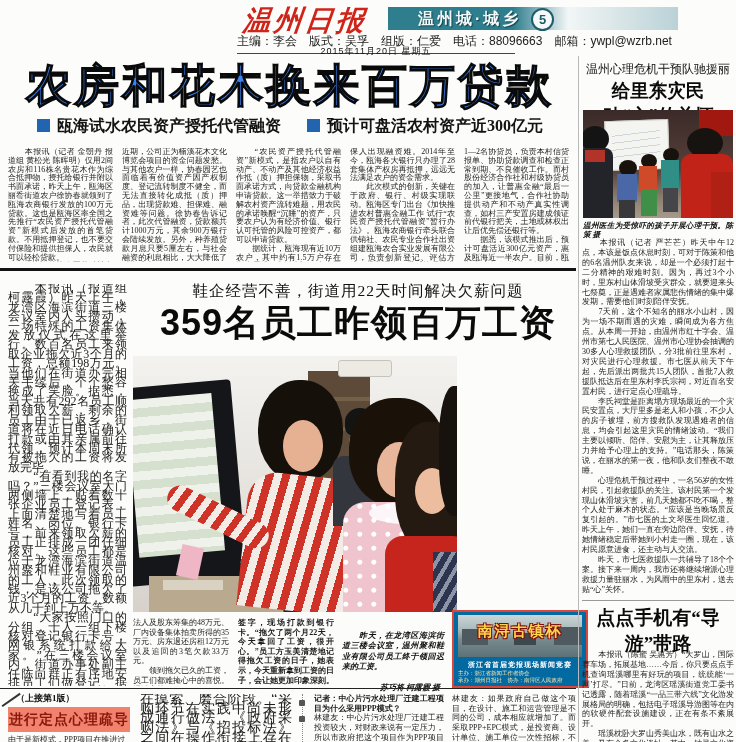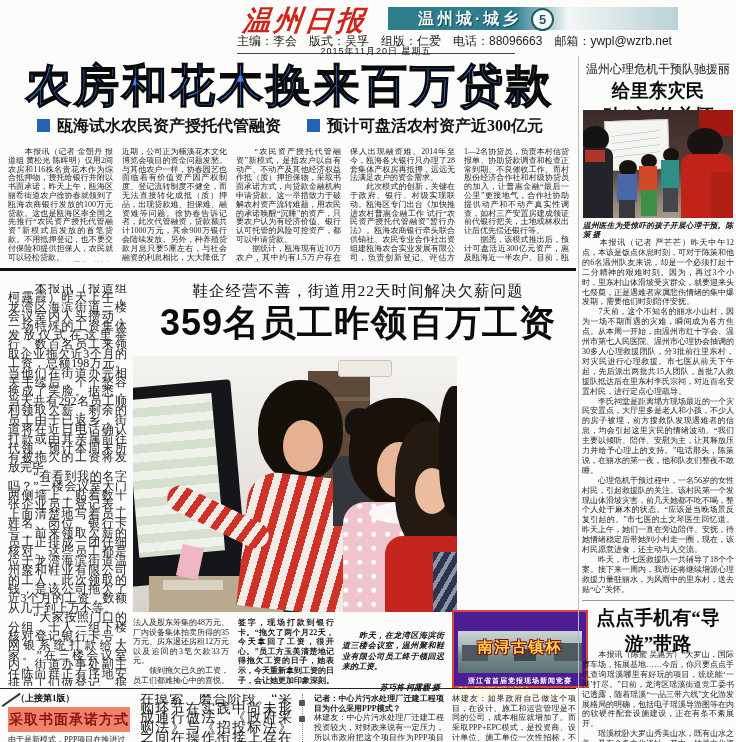--- a/index.html
+++ b/index.html
@@ -42,22 +42,22 @@
   #wage-left{left:8px;top:284px;width:119px;height:402px;font-size:12px;line-height:9.4px;}
   #wage-photo{left:133px;top:356px;width:324px;height:256px;overflow:hidden;
     background:linear-gradient(180deg,#f3f2ef 0%,#e4e1dc 60%,#d6d2cb 100%);}
   .ph{position:absolute;}
   #wage-colA{left:133px;top:618px;width:96px;height:68px;font-size:8px;line-height:9.6px;}
   #wage-colB{left:238px;top:618px;width:96px;height:68px;font-size:8px;line-height:9.6px;font-weight:bold;}
   #wage-cap{left:342px;top:620px;width:102px;height:66px;font-size:8px;line-height:10.5px;
     font-style:italic;font-weight:600;color:#101010;text-align:justify;white-space:pre-line;}
   #wage-credit{text-align:right;padding-right:4px;font-style:italic;font-weight:600;font-size:8px;}
   
-  #ad{left:452px;top:610px;width:136px;height:78px;background:#4c1d95;border:2px solid #d8463c;
-    box-sizing:border-box;padding:19px 4px;}
+  #ad{left:452px;top:610px;width:136px;height:78px;background:#0369a1;border:2px solid #d8463c;
+    box-sizing:border-box;padding:3px 4px;}
   #ad-photo{position:relative;width:100%;height:42px;overflow:hidden;
     background:linear-gradient(180deg,#cbd5d7 0%,#a9b9bb 35%,#76898d 60%,#5d7277 100%);}
   .ad-bldg{position:absolute;background:#4e5a60;}
   #ad-title{position:absolute;left:0;top:7px;width:100%;text-align:center;font-size:15px;
     font-weight:900;color:#ffd34d;letter-spacing:2px;font-family:"Liberation Sans",sans-serif;
     text-shadow:1px 1px 0 #7d0f08,-1px -1px 0 #7d0f08,1px -1px 0 #7d0f08,-1px 1px 0 #7d0f08;}
   #ad-subtitle{margin-top:3px;text-align:center;color:#ffffff;font-size:7px;font-weight:bold;
     letter-spacing:1px;font-family:"Liberation Sans",sans-serif;}
   .ad-small{color:#ffe9b0;font-size:5.5px;line-height:6.5px;font-family:"Liberation Sans",sans-serif;}
   
@@ -178,21 +178,21 @@
     </div>
     <div id="ad-subtitle">浙江省首届党报现场新闻竞赛</div>
     <div class="ad-small">主办：浙江省新闻工作者协会</div>
     <div class="ad-small">承办：湖州日报社　协办：南浔区人民政府</div>
   </div>
 
   <div id="rule-bottom" class="abs"></div>
 
   <div id="cont-slash" class="abs"></div>
   <div id="cont-label" class="abs">（上接第1版）</div>
-  <div id="cont-box" class="abs">采取书面承诺方式</div>
+  <div id="cont-box" class="abs">进行定点心理疏导</div>
   <div id="cont-col1" class="abs col">由于是新模式，PPP项目在推进过</div>
   <div id="cont-col2" class="abs col">在摸索、磨合阶段。“采购环节在实践中尚未形成通行做法，《政府采购法》与《招投标法》之间在操作衔接上存在困难。”市财政局副局长林江帆说，法</div>
   <div id="int-divider" class="abs"></div>
   <div class="abs int-icon" style="left:299px;top:700px;"></div>
   <div class="abs int-icon" style="left:299px;top:716px;"></div>
   <div id="cont-col3" class="abs">
     <div class="qa-q">记者：中心片污水处理厂迁建工程项目为什么采用PPP模式？</div>
     <div class="qa-a">林建友：中心片污水处理厂迁建工程投资较大，对财政来说有一定压力，所以市政府把这个项目作为PPP项目来招</div>
   </div>
   <div id="cont-col4" class="abs col">林建友：如果政府自己做这个项目，在设计、施工和运营管理是不同的公司，成本相应就增加了。而采取PPP+EPC模式，是投资商、设计单位、施工单位一次性招标，不仅能有效地节省项目前期</div>

